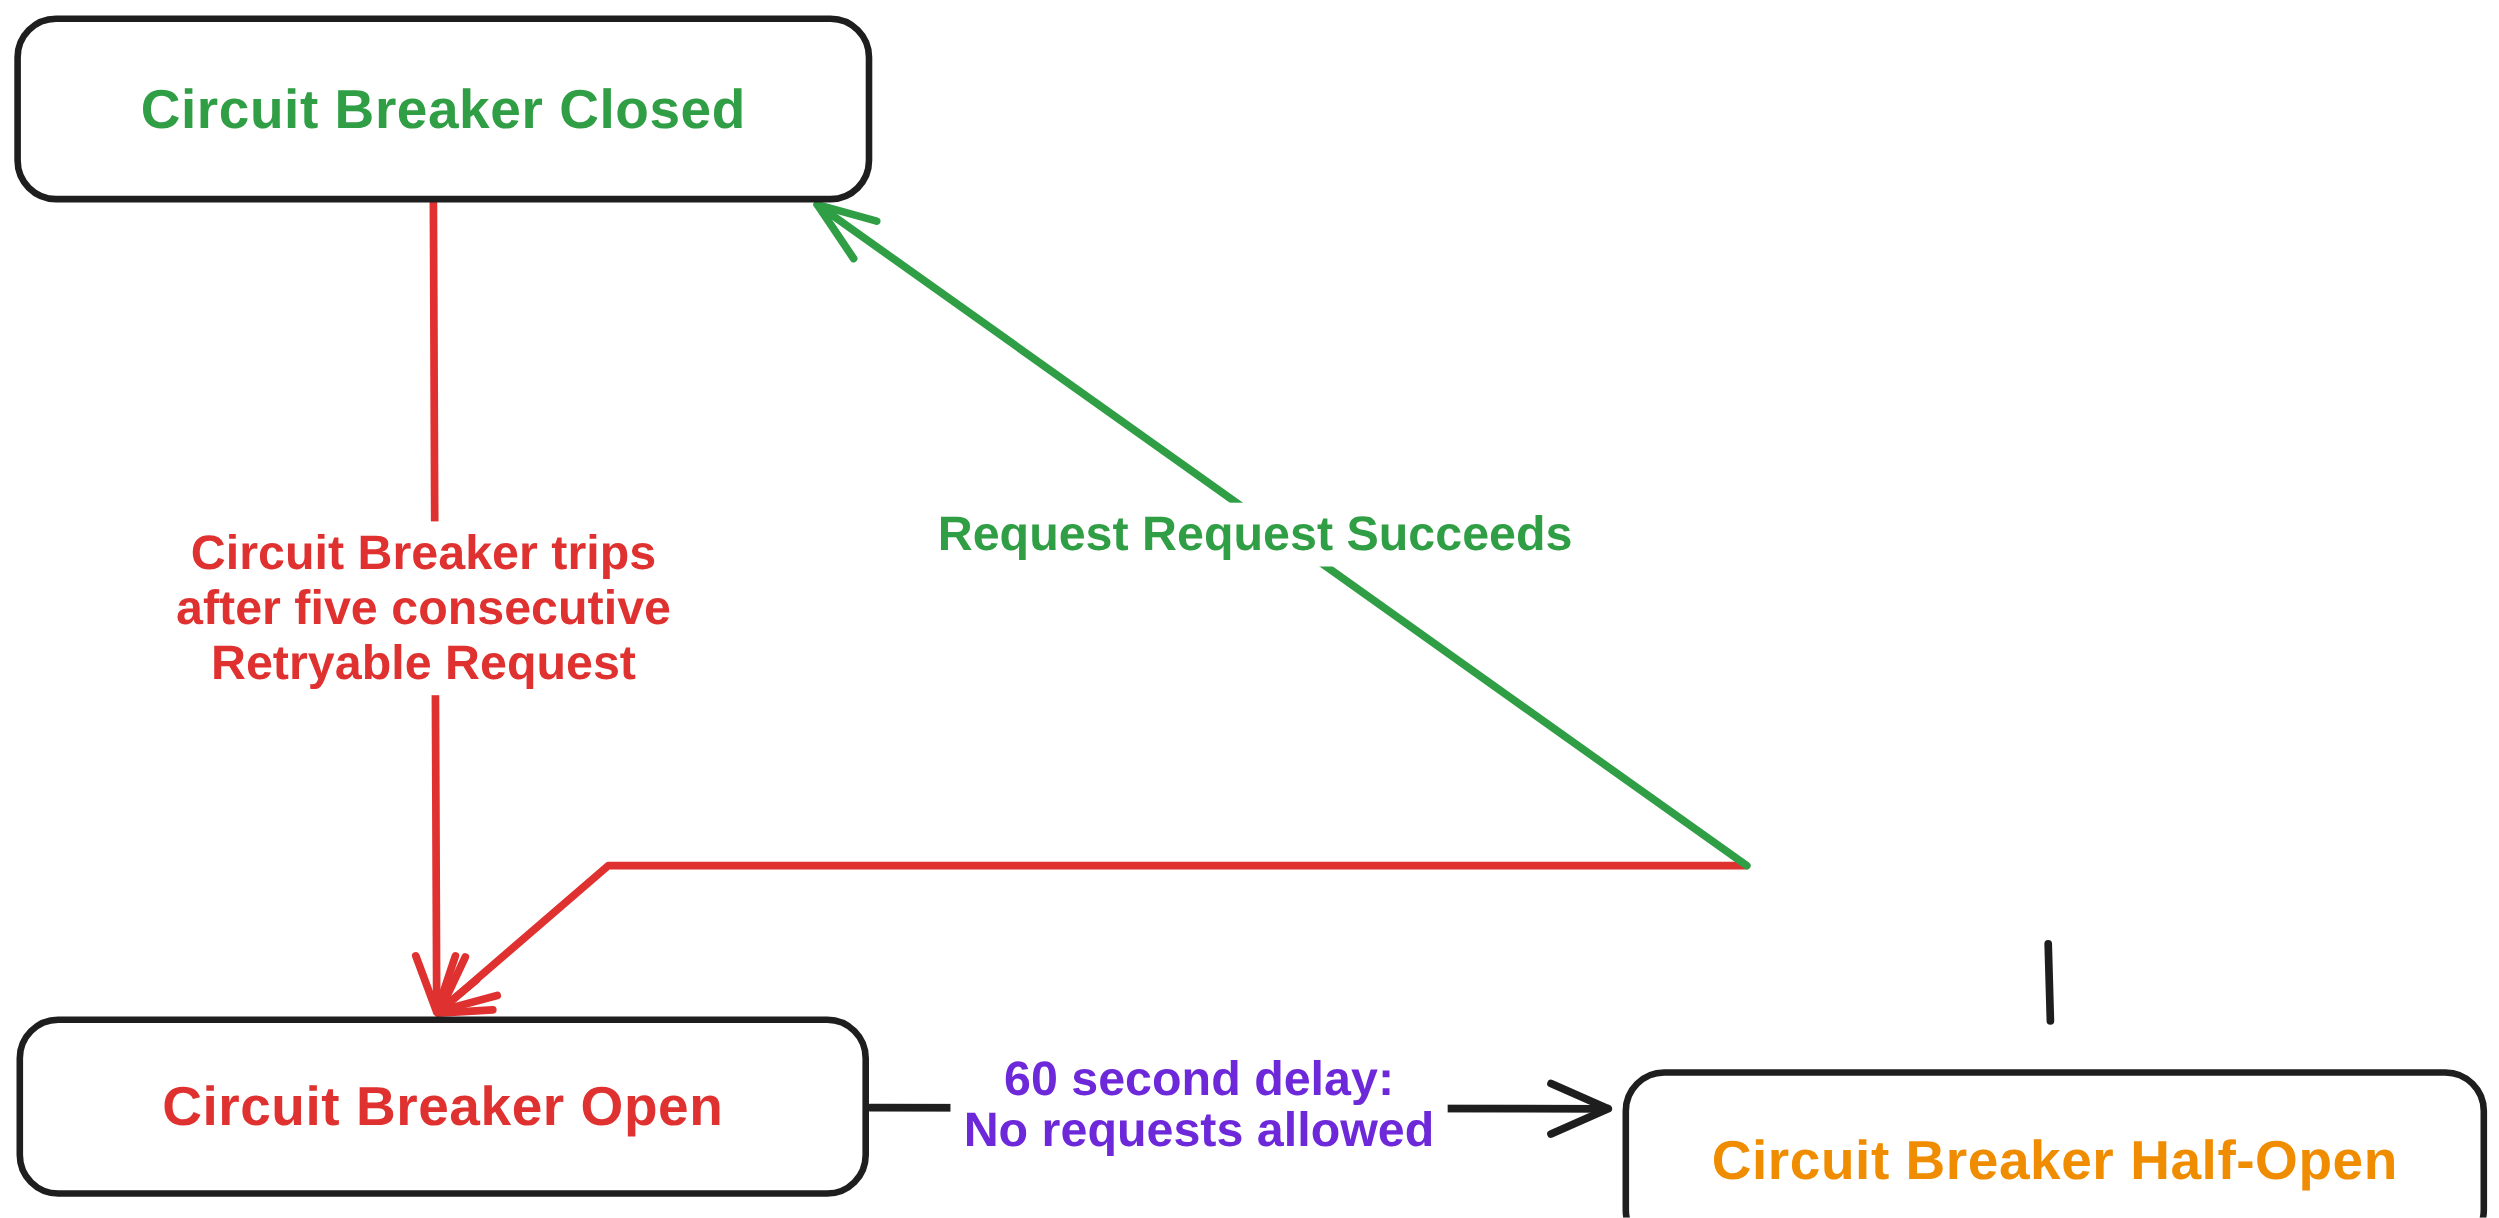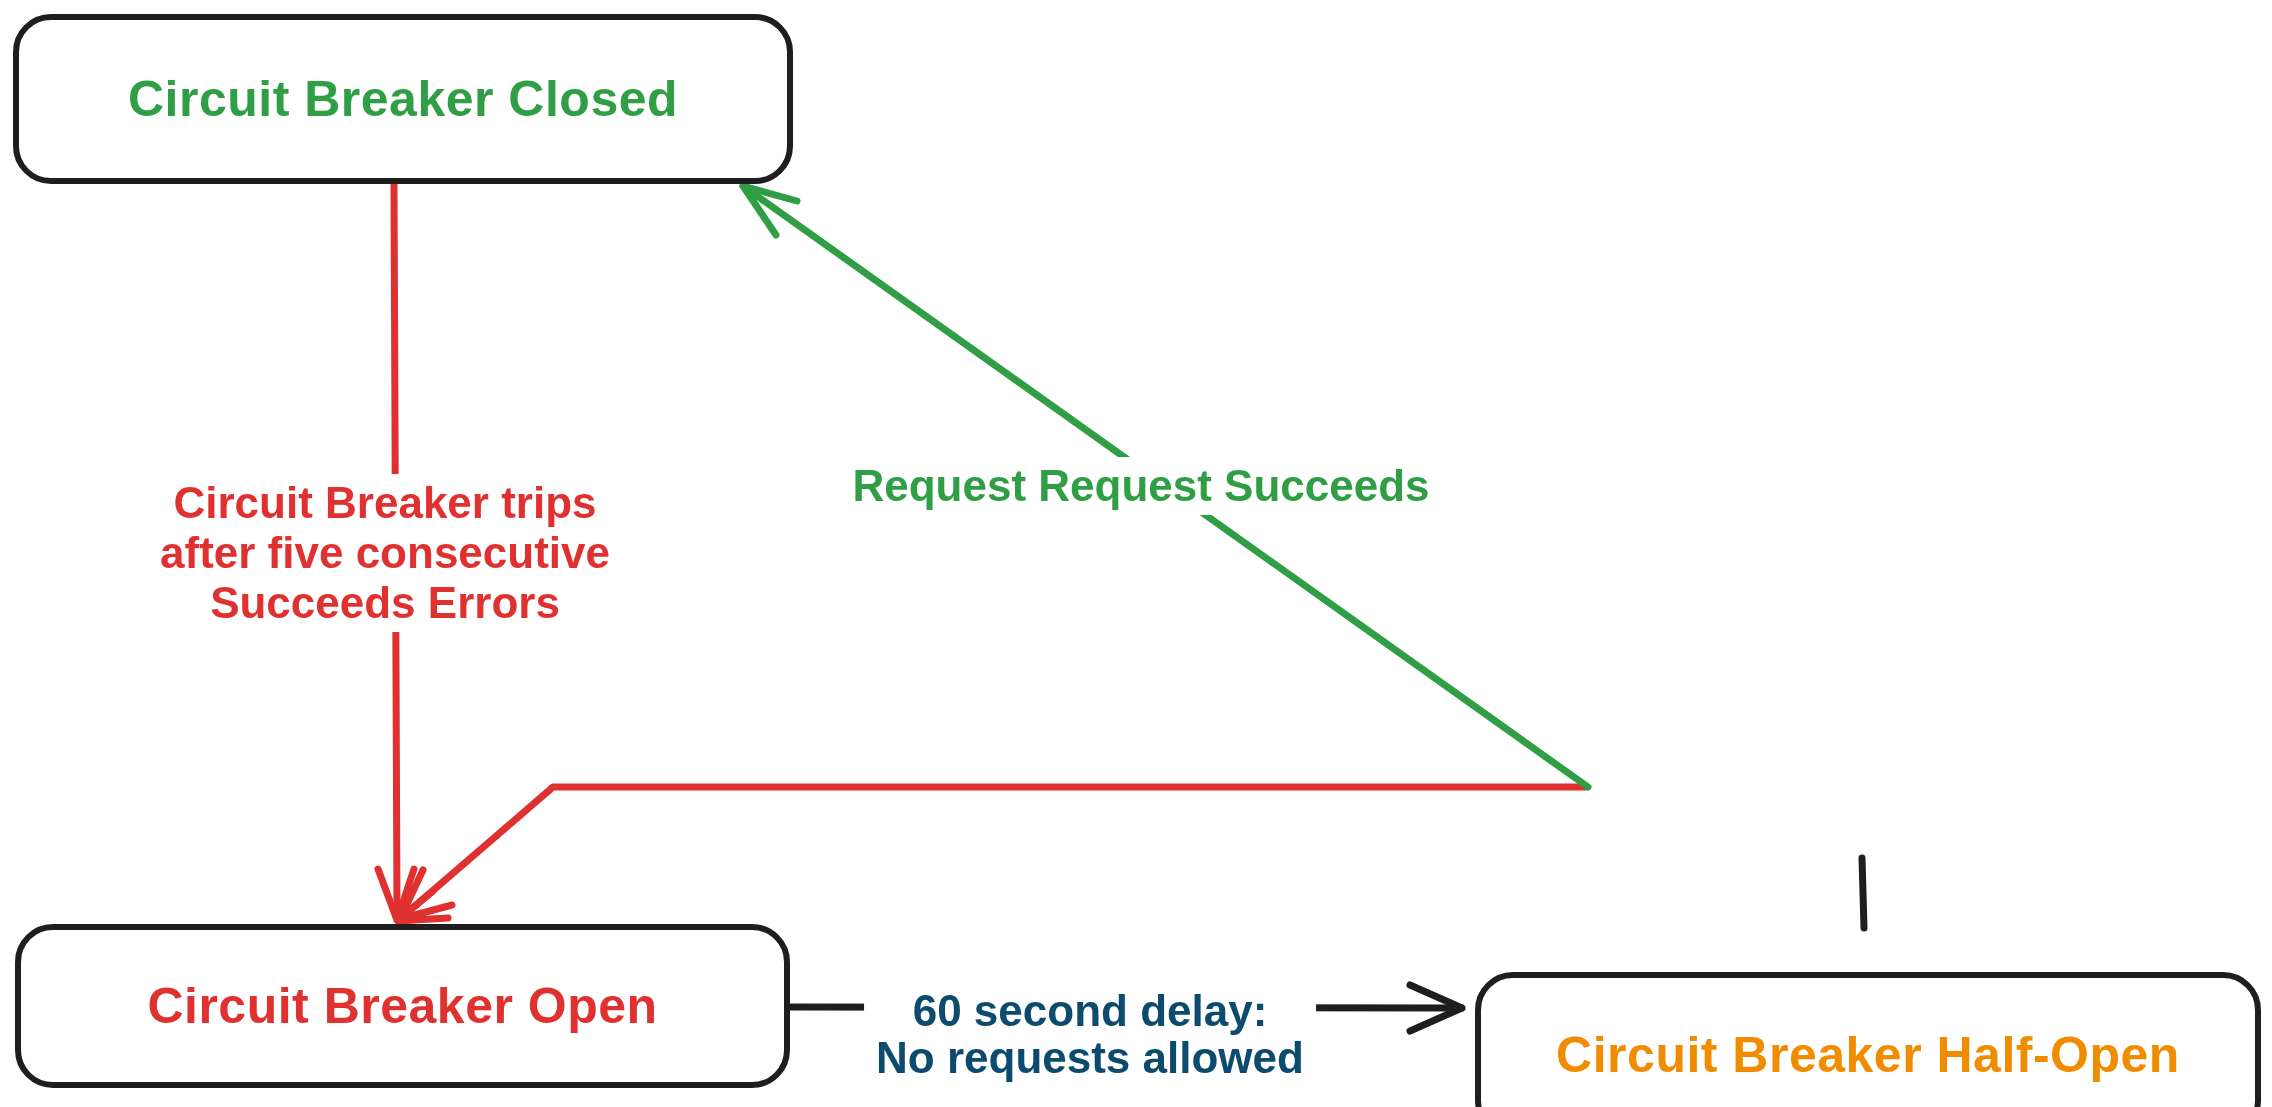--- a/index.html
+++ b/index.html
@@ -62,21 +62,21 @@
     padding: 4px 12px;
     text-align: center;
     font-weight: bold;
     font-size: 44px;
     white-space: nowrap;
   }
   .edge-label span { display: block; }
   .label-trip     { left: 385px;  top: 553px;  color: #e03131; line-height: 50px; }
   .label-succeeds { left: 1141px; top: 486px;  color: #2f9e44; }
   .label-fails    { left: 856px;  top: 788px;  color: #e03131; }
-  .label-delay    { left: 1090px; top: 1004px; color: #0c4a6e; line-height: 47px; margin-top: 30px; }
+  .label-delay    { left: 1090px; top: 1004px; color: #6d28d9; line-height: 47px; }
 </style>
 </head>
 <body>
 
 <div class="canvas">
 
   <svg class="edges" viewBox="0 0 2272 1107">
 
     <g>
       <path class="stroke-red" d="M394,184 L397,912"></path>
@@ -112,21 +112,21 @@
   </div>
 
   <div class="node node-half-open">
     <span class="node-label">Circuit Breaker Half-Open</span>
   </div>
 
 
   <div class="edge-label label-trip">
     <span>Circuit Breaker trips</span>
     <span>after five consecutive</span>
-    <span>Succeeds Errors</span>
+    <span>Retryable Request</span>
   </div>
 
   <div class="edge-label label-succeeds">
     <span>Request Request Succeeds</span>
   </div>
 
 
   <div class="edge-label label-delay">
     <span>60 second delay:</span>
     <span>No requests allowed</span>

